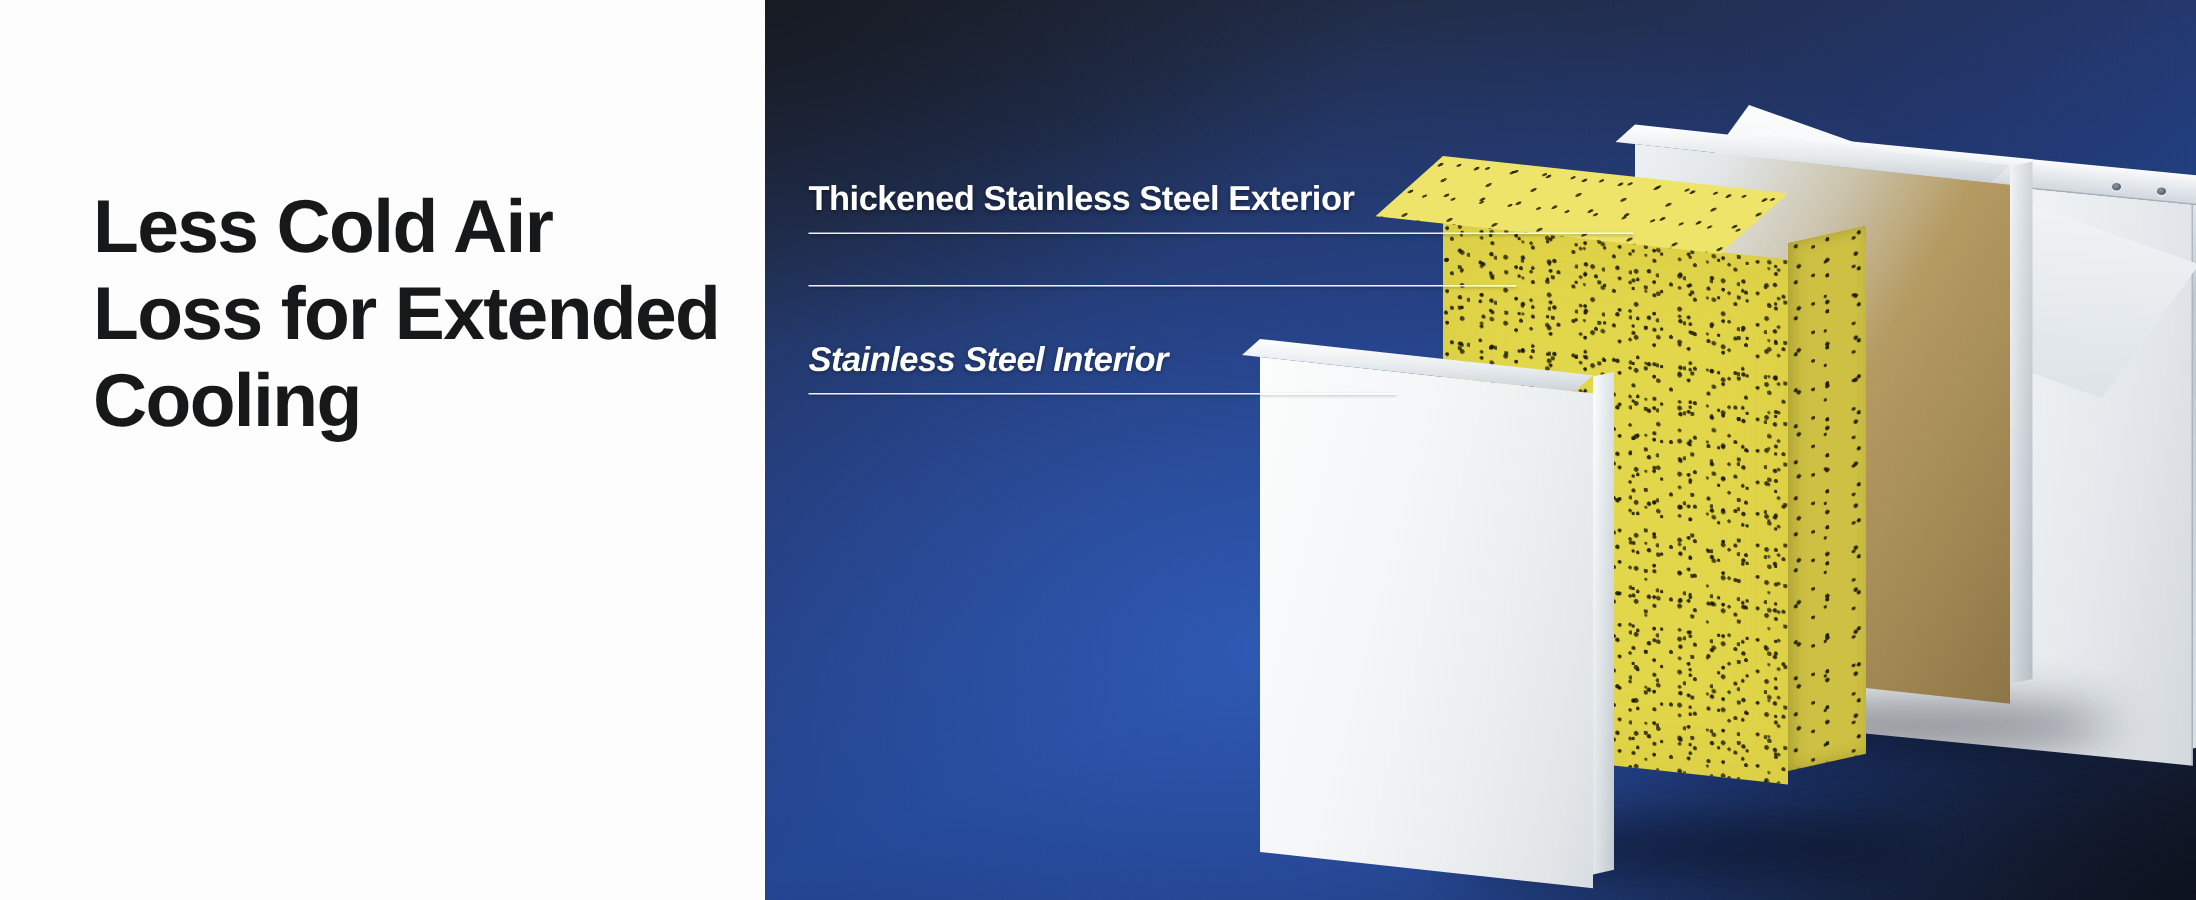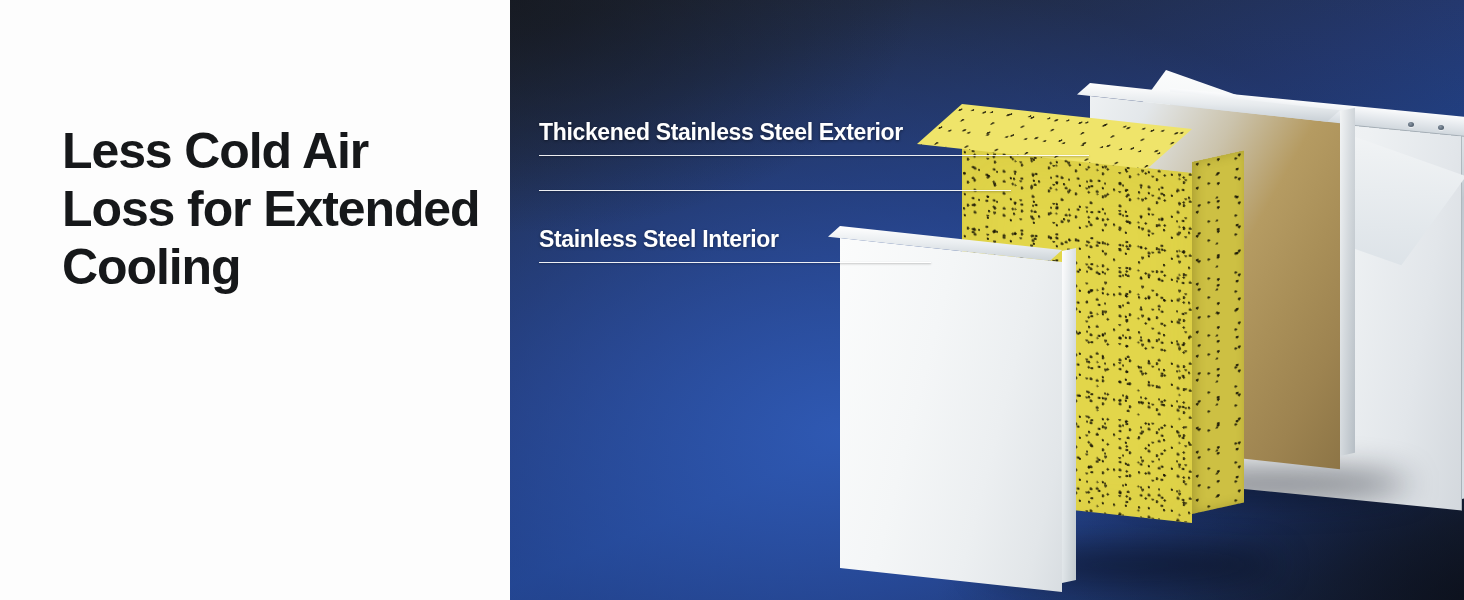--- a/index.html
+++ b/index.html
@@ -78,21 +78,21 @@
     z-index: 6;
     margin: 0;
     padding: 0;
     list-style: none;
   }
   .feature-item {
     position: relative;
     margin: 0 0 34px 0;
     padding: 0;
   }
-  .feature-item:last-child { margin-bottom: 12px; }
+  .feature-item:last-child { margin-bottom: 12px; font-style: italic; }
 
   .feature-label {
     display: block;
     font-family: "Liberation Sans", sans-serif;
     font-size: 23px;
     font-weight: bold;
     letter-spacing: -0.35px;
     color: #ffffff;
     line-height: 1.22;
     text-shadow: 0 1px 3px rgba(0,0,0,0.42);

